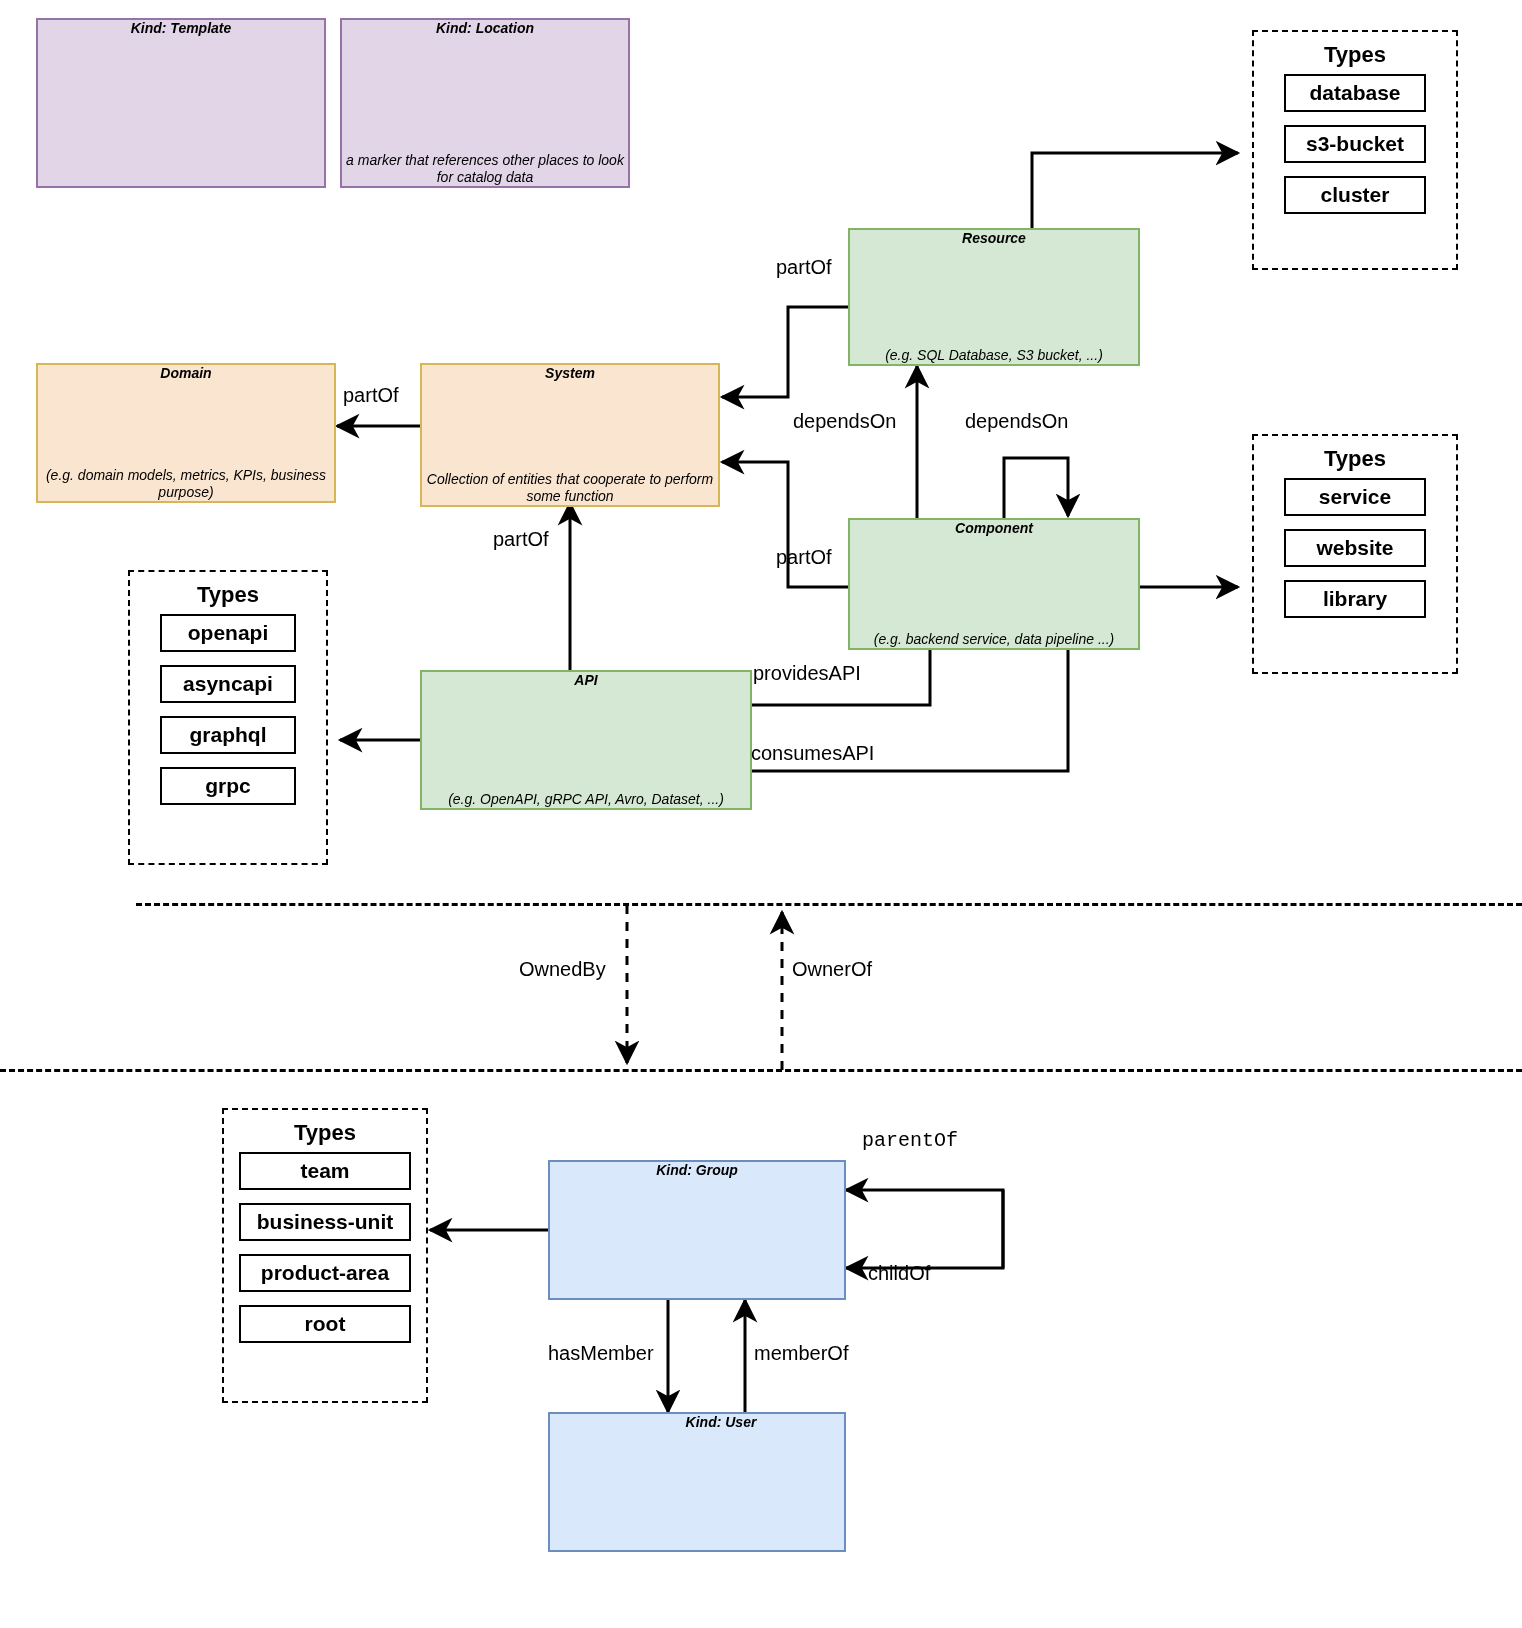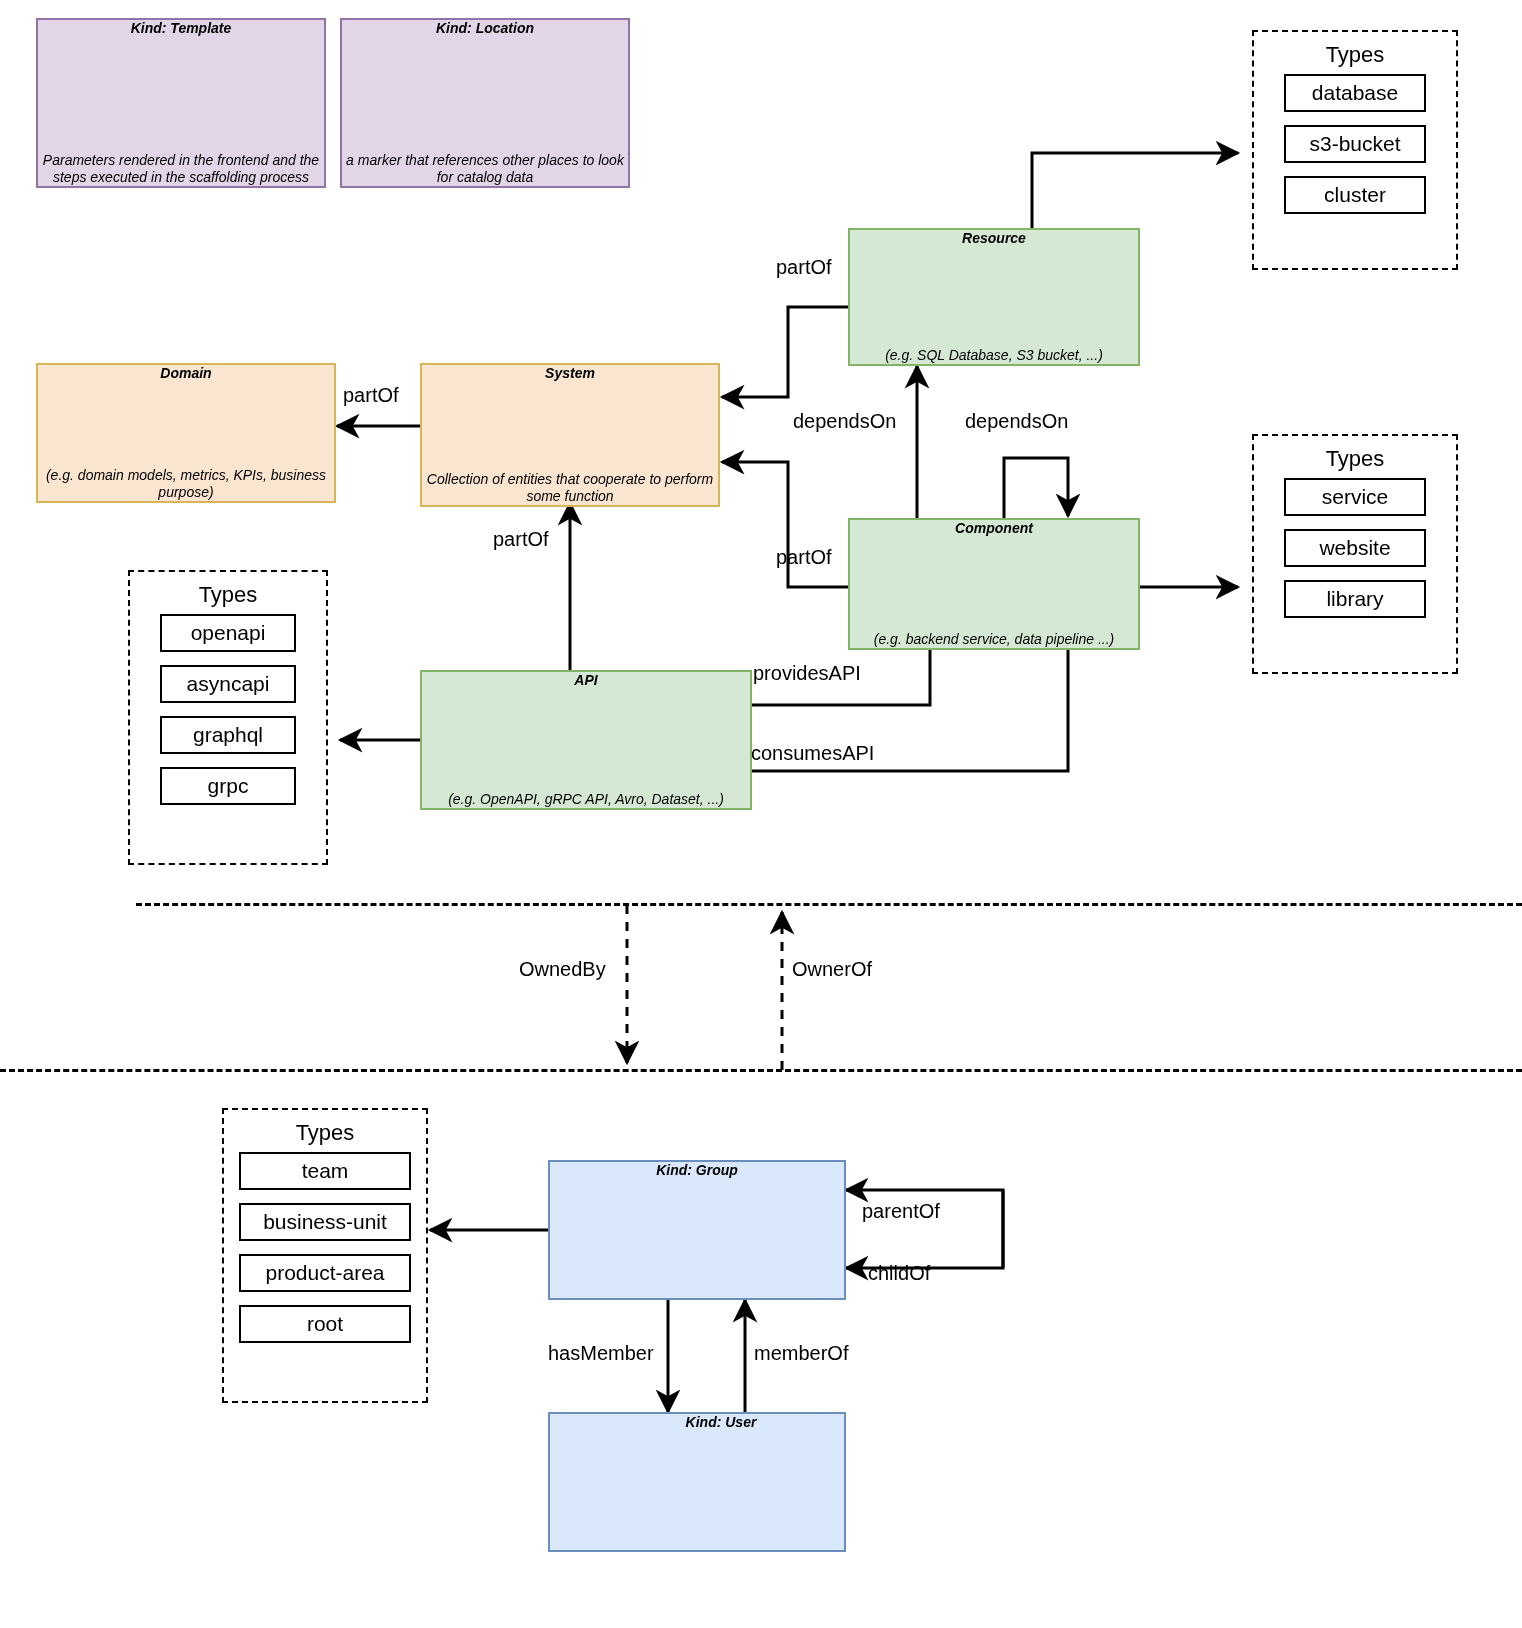--- a/index.html
+++ b/index.html
@@ -45,20 +45,21 @@
   .blue   { background:#dae8fc; border:2px solid #6c8ebf; }
 
   .typesgroup {
     position: absolute;
     box-sizing: border-box;
     border: 2px dashed #000000;
     background: transparent;
     display: flex;
     flex-direction: column;
     align-items: center;
+    font-weight: bold;
   }
   .typesgroup .glabel {
     font-size: 22px;
     color: #000;
     margin-top: 10px;
     margin-bottom: 6px;
   }
   .typechip {
     box-sizing: border-box;
     border: 2px solid #000000;
@@ -132,21 +133,20 @@
     <path d="M 627 905 L 627 1063" marker-end="url(#arrow)"></path>
     <path d="M 782 1070 L 782 912" marker-end="url(#arrow)"></path>
   </g>
 </svg>
 
 <div class="sep" style="left:136px; top:903px; width:1386px;"></div>
 <div class="sep" style="left:0px; top:1069px; width:1522px;"></div>
 
 <div class="node purple" style="left:36px; top:18px; width:290px; height:170px;">
   <span class="ttl">Kind: Template</span>
-  <span class="sub">Parameters rendered in the frontend and the steps executed in  the scaffolding process</span>
 </div>
 
 <div class="node purple" style="left:340px; top:18px; width:290px; height:170px;">
   <span class="ttl">Kind: Location</span>
   <span class="sub">a marker that references other places to look for catalog data</span>
 </div>
 
 <div class="node orange" style="left:36px; top:363px; width:300px; height:140px;">
   <span class="ttl">Domain</span>
   <span class="sub">(e.g.  domain models, metrics, KPIs, business purpose)</span>
@@ -215,16 +215,16 @@
 <span class="edgelabel" style="left:776px; top:546px;">partOf</span>
 <span class="edgelabel" style="left:493px; top:528px;">partOf</span>
 <span class="edgelabel" style="left:793px; top:410px;">dependsOn</span>
 <span class="edgelabel" style="left:965px; top:410px;">dependsOn</span>
 <span class="edgelabel" style="left:753px; top:662px;">providesAPI</span>
 <span class="edgelabel" style="left:751px; top:742px;">consumesAPI</span>
 
 <span class="edgelabel" style="left:519px; top:958px;">OwnedBy</span>
 <span class="edgelabel" style="left:792px; top:958px;">OwnerOf</span>
 
-<span class="edgelabel" style="left:862px; top:1200px;">parentOf</span>
+<span class="edgelabel" style="left:862px; top:1129px;font-family:Liberation Mono, monospace;">parentOf</span>
 <span class="edgelabel" style="left:868px; top:1262px;">childOf</span>
 <span class="edgelabel" style="left:548px; top:1342px;">hasMember</span>
 <span class="edgelabel" style="left:754px; top:1342px;">memberOf</span>
 
 </body></html>

